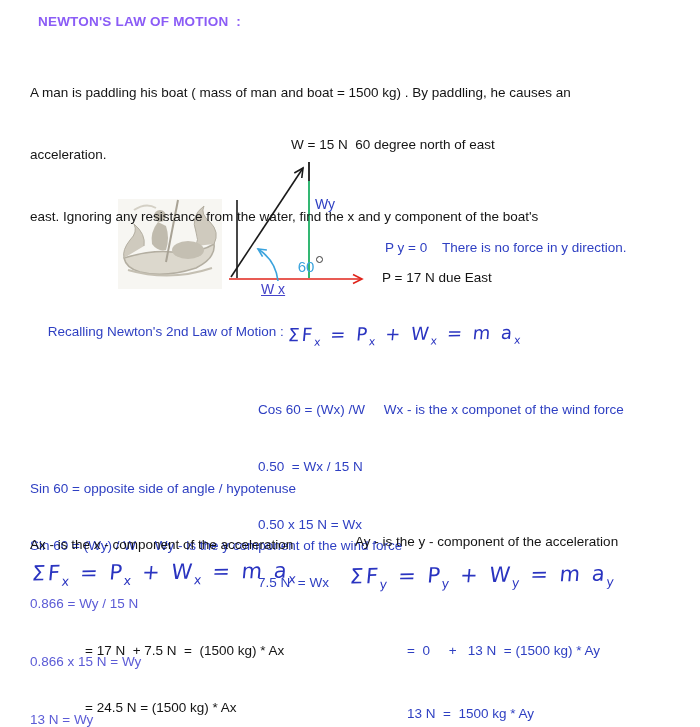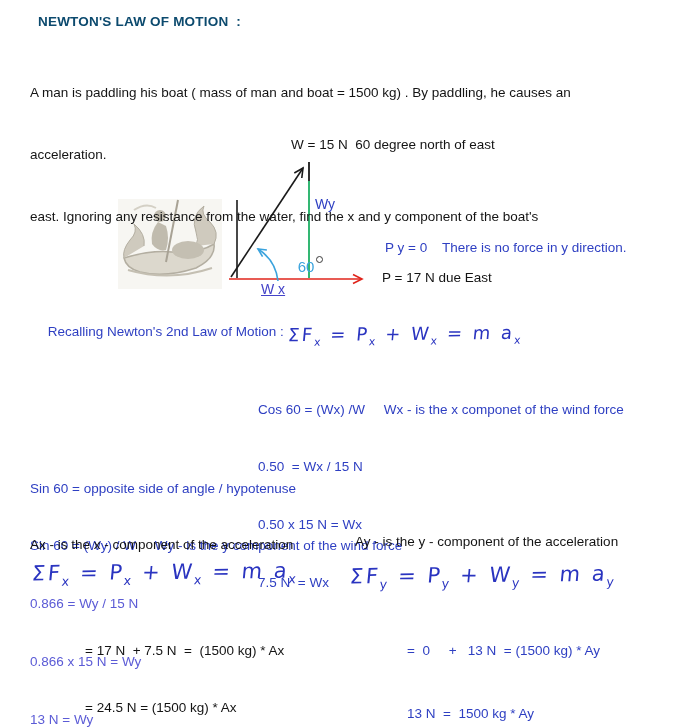--- a/index.html
+++ b/index.html
@@ -1,21 +1,21 @@
 <!DOCTYPE html>
 <html><head>
 <meta charset="utf-8">
 <style>
   html,body{margin:0;padding:0;background:#ffffff;}
   .page{
     position:relative;width:700px;height:727px;background:#ffffff;
     font-family:"Liberation Sans",sans-serif;color:#1a1a1a;overflow:hidden;
   }
   .abs{position:absolute;white-space:pre;}
-  .title{font-weight:bold;font-size:13.5px;color:#0c4a6e;letter-spacing:.2px;}
+  .title{font-weight:bold;font-size:13.5px;color:#8b5cf6;letter-spacing:.2px;}
   .para{font-size:13.5px;line-height:20.8px;color:#141414;width:655px;}
   .para .pline{white-space:pre;}
   .blue{color:#2e3fc2;}
   .lblue{color:#3ba3dd;}
   .violet{color:#5b5bd6;}
   .wxcol{color:#4443c8;}
   .black{color:#141414;}
   .fs{font-size:13.5px;}
   .block{line-height:19.3px;font-size:13.5px;}
   .block div{white-space:pre;}

